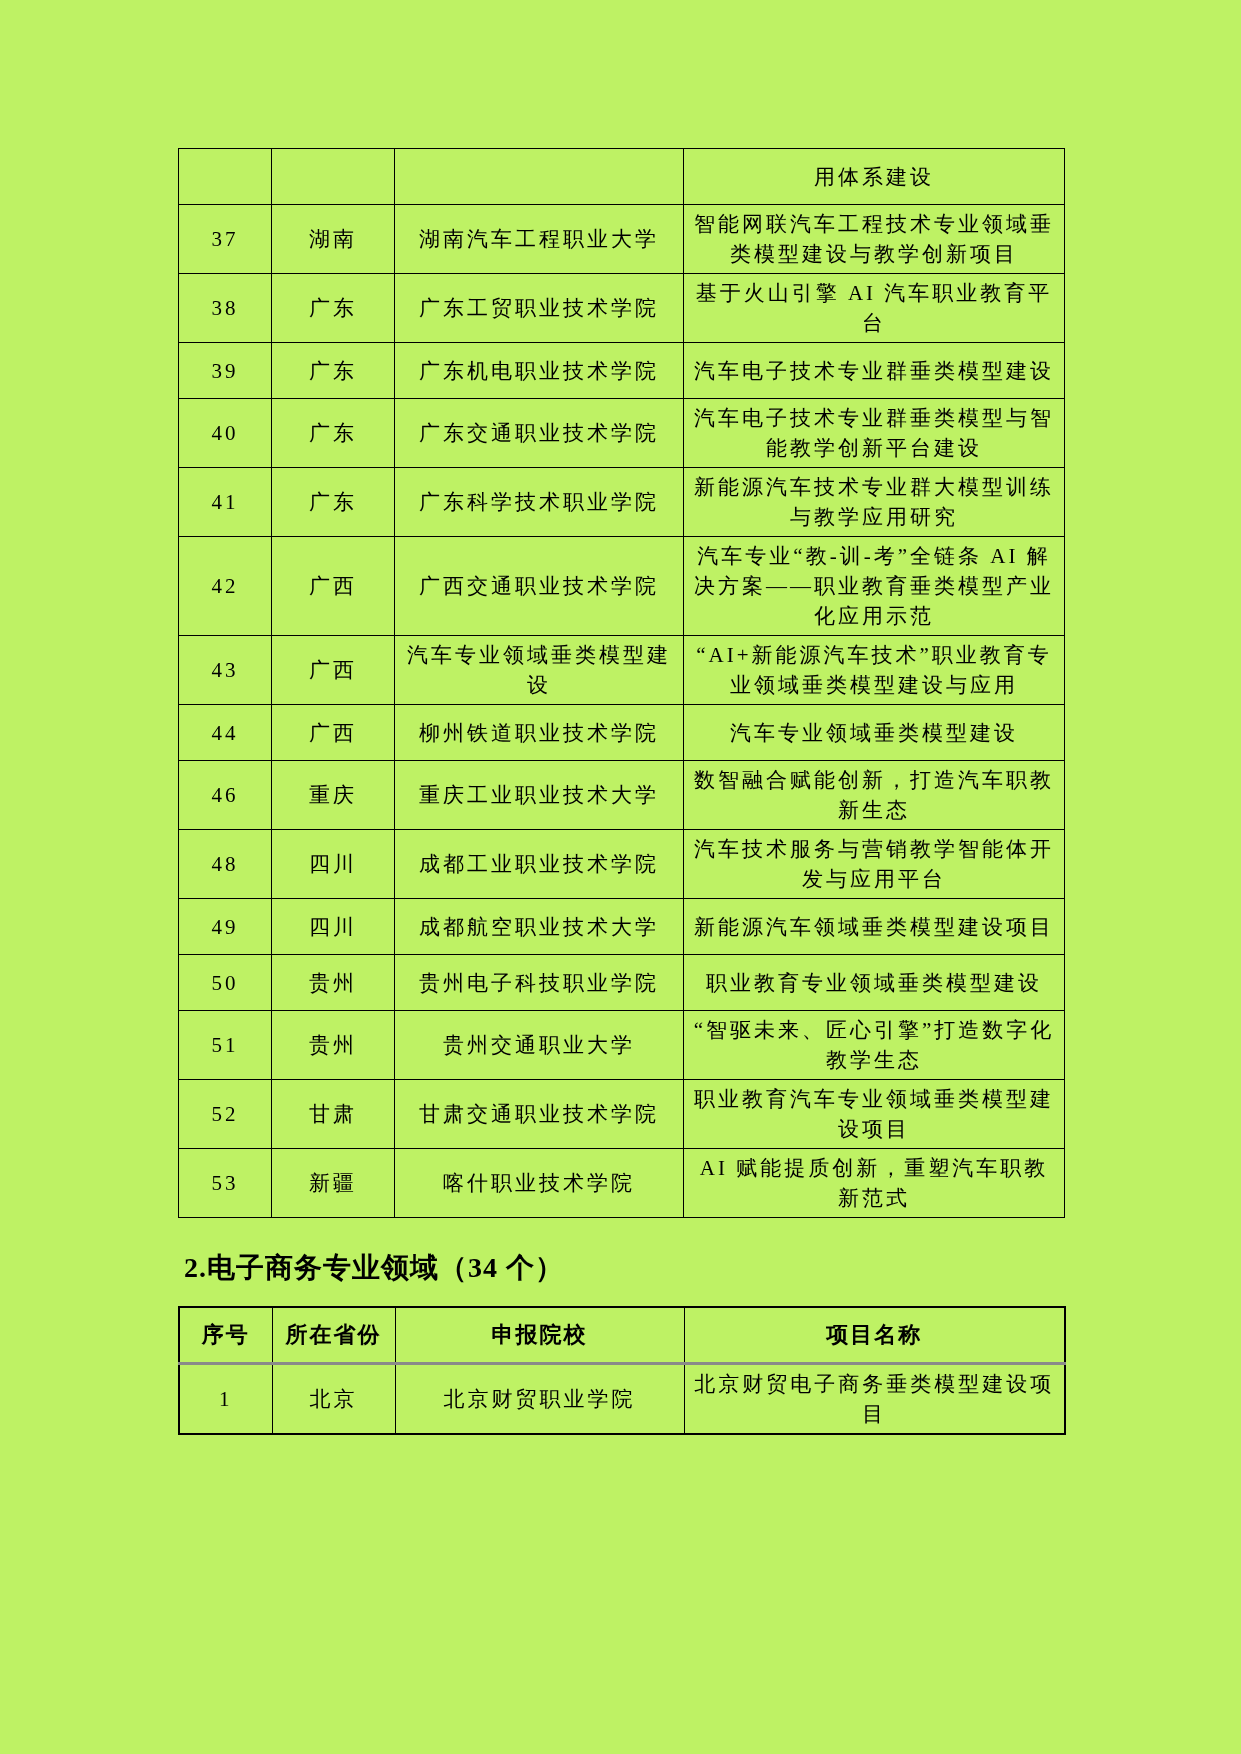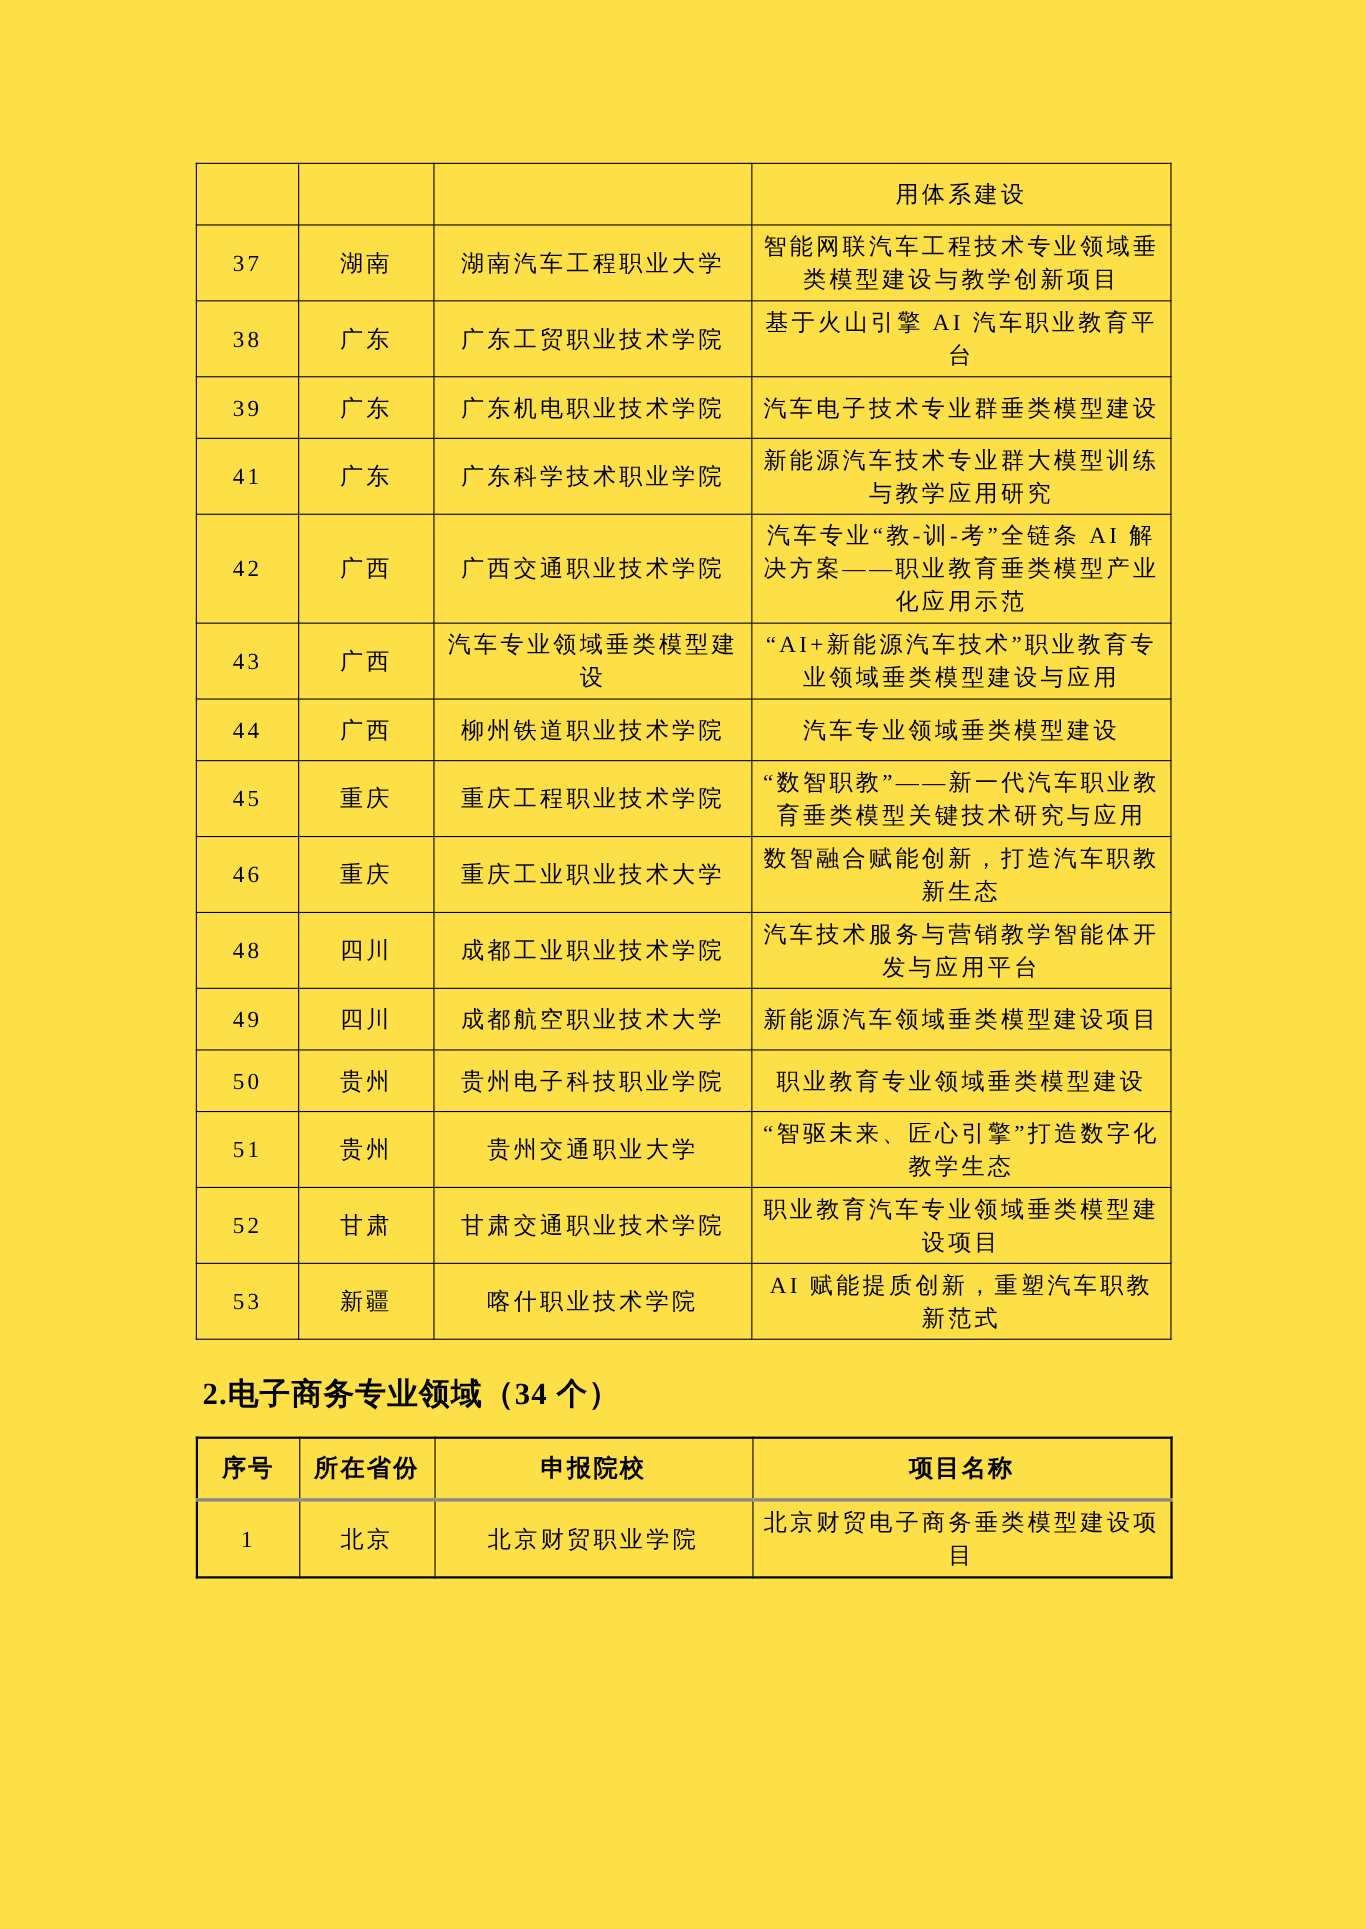--- a/index.html
+++ b/index.html
@@ -1,20 +1,20 @@
 <!DOCTYPE html>
 <html><head>
 <meta charset="utf-8">
 <style>
   html, body { margin: 0; padding: 0; background: #ffffff; }
   .page {
     position: relative;
     width: 1241px;
     height: 1754px;
-    background: #fde047;
+    background: #bef264;
     box-sizing: border-box;
     padding: 148px 177px 0 178px;
     font-family: "Liberation Serif", serif;
     color: #000000;
     overflow: hidden;
   }
   table.doc-table {
     border-collapse: collapse;
     table-layout: fixed;
     width: 886px;
@@ -83,20 +83,26 @@
           <td class="c3">广东工贸职业技术学院</td>
           <td class="c4">基于火山引擎 AI 汽车职业教育平台</td>
         </tr>
         <tr>
           <td class="c1">39</td>
           <td class="c2">广东</td>
           <td class="c3">广东机电职业技术学院</td>
           <td class="c4">汽车电子技术专业群垂类模型建设</td>
         </tr>
         <tr>
+          <td class="c1">40</td>
+          <td class="c2">广东</td>
+          <td class="c3">广东交通职业技术学院</td>
+          <td class="c4">汽车电子技术专业群垂类模型与智能教学创新平台建设</td>
+        </tr>
+        <tr>
           <td class="c1">41</td>
           <td class="c2">广东</td>
           <td class="c3">广东科学技术职业学院</td>
           <td class="c4">新能源汽车技术专业群大模型训练与教学应用研究</td>
         </tr>
         <tr>
           <td class="c1">42</td>
           <td class="c2">广西</td>
           <td class="c3">广西交通职业技术学院</td>
           <td class="c4">汽车专业“教-训-考”全链条 AI 解决方案——职业教育垂类模型产业化应用示范</td>
@@ -105,26 +111,20 @@
           <td class="c1">43</td>
           <td class="c2">广西</td>
           <td class="c3">汽车专业领域垂类模型建设</td>
           <td class="c4">“AI+新能源汽车技术”职业教育专业领域垂类模型建设与应用</td>
         </tr>
         <tr>
           <td class="c1">44</td>
           <td class="c2">广西</td>
           <td class="c3">柳州铁道职业技术学院</td>
           <td class="c4">汽车专业领域垂类模型建设</td>
-        </tr>
-        <tr>
-          <td class="c1">45</td>
-          <td class="c2">重庆</td>
-          <td class="c3">重庆工程职业技术学院</td>
-          <td class="c4">“数智职教”——新一代汽车职业教育垂类模型关键技术研究与应用</td>
         </tr>
         <tr>
           <td class="c1">46</td>
           <td class="c2">重庆</td>
           <td class="c3">重庆工业职业技术大学</td>
           <td class="c4">数智融合赋能创新，打造汽车职教新生态</td>
         </tr>
         <tr>
           <td class="c1">48</td>
           <td class="c2">四川</td>

